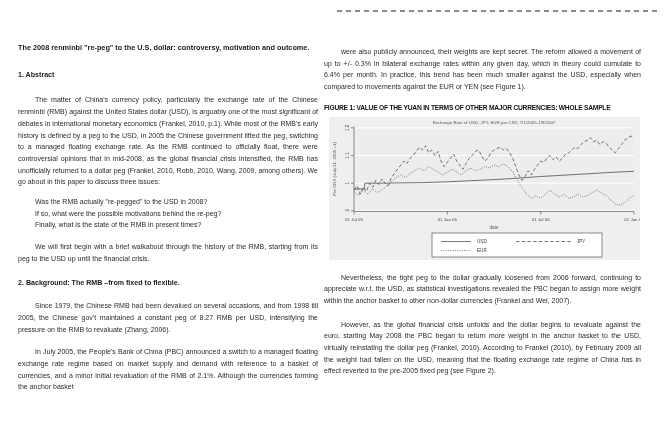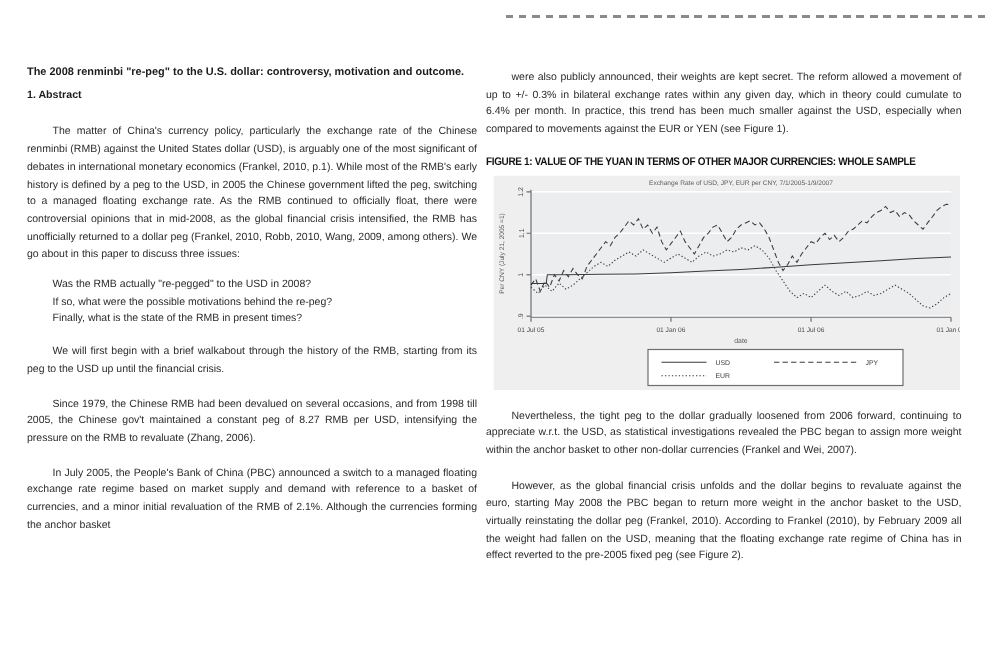--- a/index.html
+++ b/index.html
@@ -5,21 +5,21 @@
   html,body{margin:0;padding:0;}
   body{
     width:670px;height:430px;background:#ffffff;position:relative;overflow:hidden;
     font-family:"Liberation Sans", sans-serif;color:#2b2b2b;
   }
   .page{position:absolute;top:0;font-size:7px;line-height:11.7px;text-align:justify;}
   .page-left{left:18px;width:300px;}
   .page-right{left:324px;width:317px;}
   .doc-title{font-weight:bold;font-size:7.3px;margin-top:42px;text-align:left;color:#1c1c1c;}
   .sec-heading{font-weight:bold;font-size:7.1px;text-align:left;color:#1c1c1c;}
-  .h-abstract{margin-top:4px;}
+  .h-abstract{margin-top:16px;}
   .para{text-indent:17px;}
   .p-abstract{margin-top:13px;}
   .q-block{margin-top:8px;margin-left:17px;text-align:left;}
   .p-walk{margin-top:10px;}
   .h-background{margin-top:13px;}
   .p-bg1{margin-top:11px;}
   .p-bg2{margin-top:11px;}
   .p-cont{margin-top:46px;}
   .fig-caption{
     margin-top:9px;font-weight:bold;font-size:7.4px;letter-spacing:-0.25px;
@@ -42,20 +42,21 @@
 <div class="page page-left">
   <div class="doc-title">The 2008 renminbi "re-peg" to the U.S. dollar: controversy, motivation and outcome.</div>
   <div class="sec-heading h-abstract">1. Abstract</div>
   <div class="para p-abstract">The matter of China's currency policy, particularly the exchange rate of the Chinese renminbi (RMB) against the United States dollar (USD), is arguably one of the most significant of debates in international monetary economics (Frankel, 2010, p.1). While most of the RMB's early history is defined by a peg to the USD, in 2005 the Chinese government lifted the peg, switching to a managed floating exchange rate. As the RMB continued to officially float, there were controversial opinions that in mid-2008, as the global financial crisis intensified, the RMB has unofficially returned to a dollar peg (Frankel, 2010, Robb, 2010, Wang, 2009, among others). We go about in this paper to discuss three issues:</div>
   <div class="q-block">
     <div>Was the RMB actually "re-pegged" to the USD in 2008?</div>
     <div>If so, what were the possible motivations behind the re-peg?</div>
     <div>Finally, what is the state of the RMB in present times?</div>
   </div>
   <div class="para p-walk">We will first begin with a brief walkabout through the history of the RMB, starting from its peg to the USD up until the financial crisis.</div>
+  <div class="sec-heading h-background">2. Background: The RMB –from fixed to flexible.</div>
   <div class="para p-bg1">Since 1979, the Chinese RMB had been devalued on several occasions, and from 1998 till 2005, the Chinese gov't maintained a constant peg of 8.27 RMB per USD, intensifying the pressure on the RMB to revaluate (Zhang, 2006).</div>
   <div class="para p-bg2">In July 2005, the People's Bank of China (PBC) announced a switch to a managed floating exchange rate regime based on market supply and demand with reference to a basket of currencies, and a minor initial revaluation of the RMB of 2.1%. Although the currencies forming the anchor basket</div>
 </div>
 
 <div class="page page-right">
   <div class="para p-cont">were also publicly announced, their weights are kept secret. The reform allowed a movement of up to +/- 0.3% in bilateral exchange rates within any given day, which in theory could cumulate to 6.4% per month. In practice, this trend has been much smaller against the USD, especially when compared to movements against the EUR or YEN (see Figure 1).</div>
   <div class="fig-caption">FIGURE 1: VALUE OF THE YUAN IN TERMS OF OTHER MAJOR CURRENCIES: WHOLE SAMPLE</div>
   <div class="figure-box" id="figure1"><svg width="311" height="143" viewBox="0 0 311 143" xmlns="http://www.w3.org/2000/svg">
         <rect x="0" y="0" width="311" height="143" fill="#efefef"></rect>
         <rect x="25" y="9.5" width="280" height="85" fill="#ebedee"></rect>

